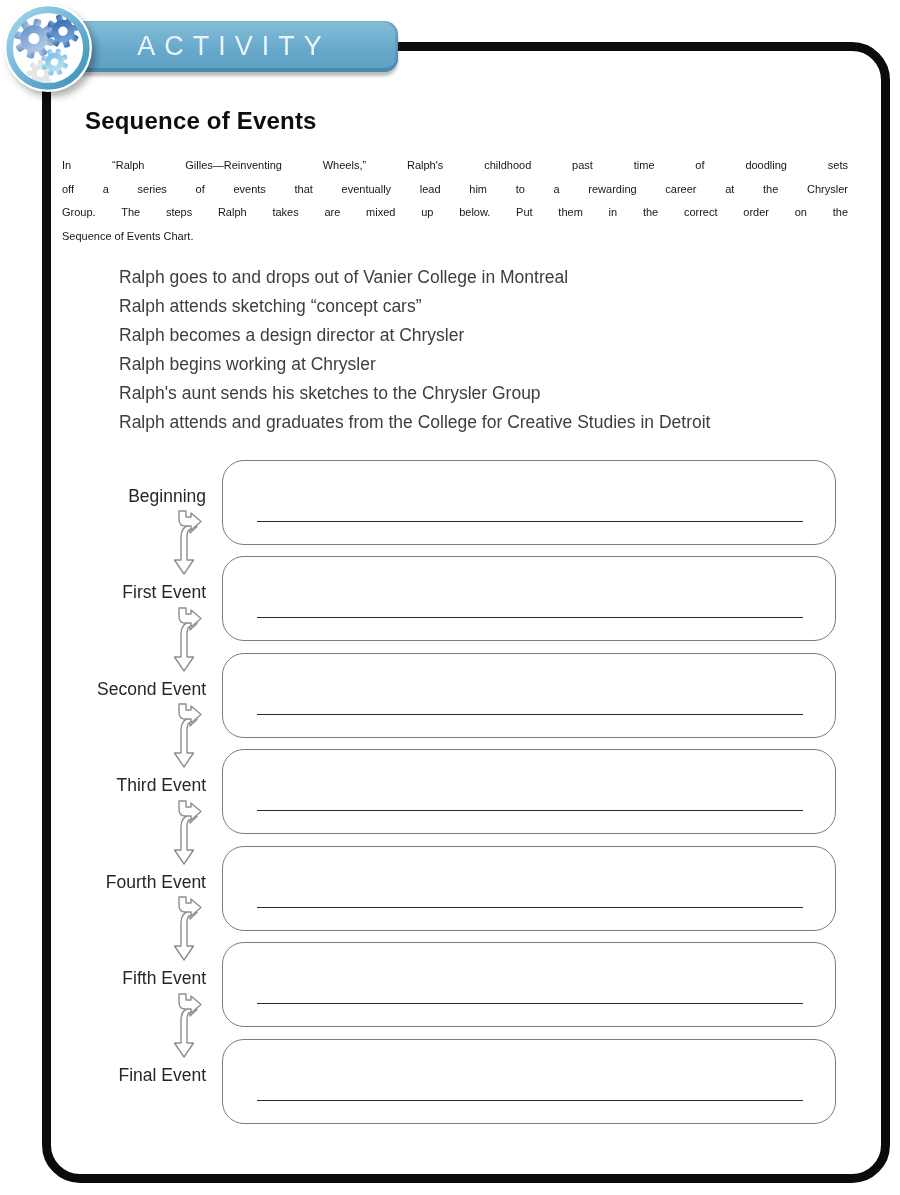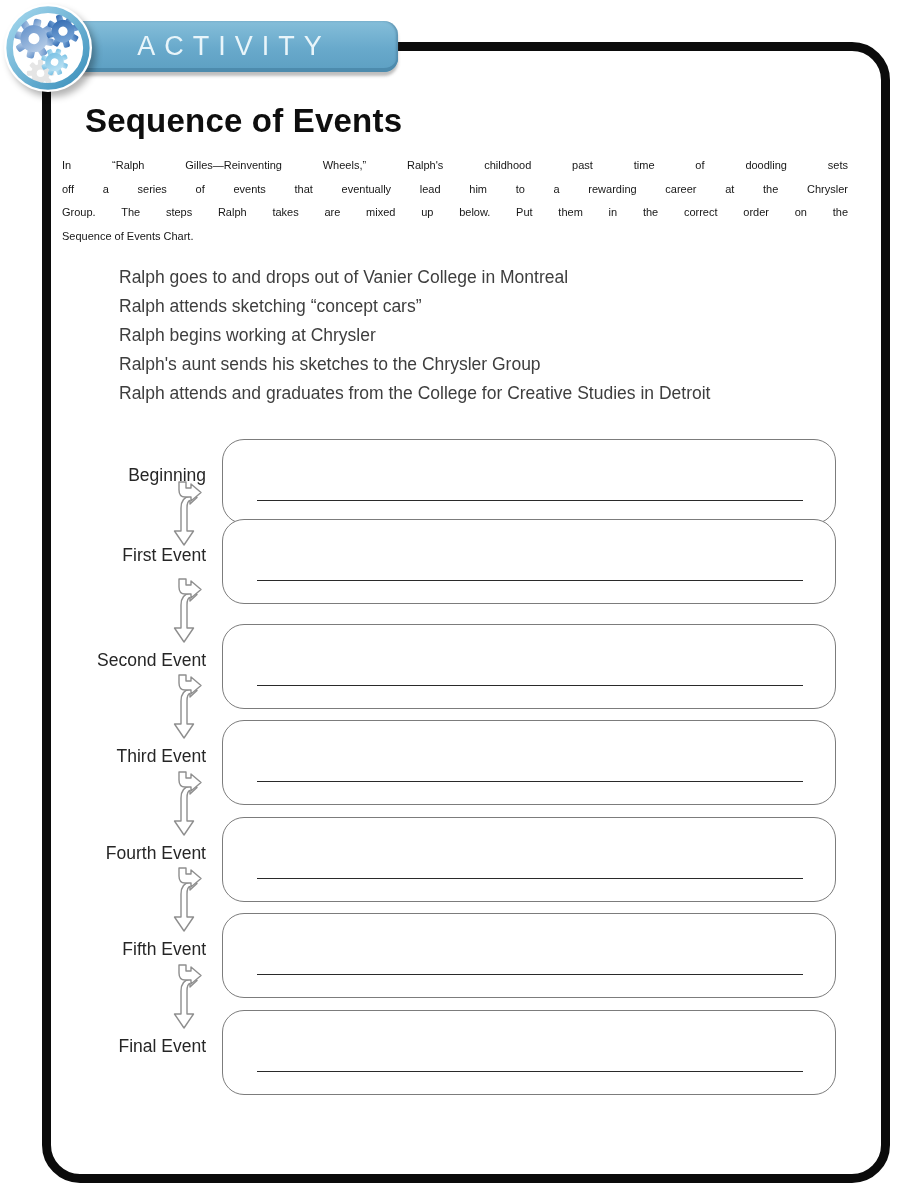--- a/index.html
+++ b/index.html
@@ -27,21 +27,21 @@
   }
   
   .logo{
     position:absolute;left:4px;top:4px;width:88px;height:88px;z-index:3;
     border-radius:50%;box-shadow:4px 5px 7px rgba(0,0,0,0.30);background:#fff;
   }
   .logo svg{display:block;width:88px;height:88px;}
   
   .content{position:absolute;left:62px;top:96px;width:786px;z-index:2;}
   .title{
-    margin:8px 0 0 23px;font-size:33px;line-height:34px;font-weight:bold;
+    margin:8px 0 0 23px;font-size:24px;line-height:34px;font-weight:bold;
     color:#0e0e0e;letter-spacing:0.2px;
   }
   .intro{margin-top:16px;color:#161616;font-size:11px;line-height:23.5px;font-weight:500;}
   .intro-line{text-align:justify;text-align-last:justify;}
   .intro-line:last-child{text-align-last:left;}
   .events{
     margin:15px 0 0 57px;padding:0;list-style:none;
     font-size:17.5px;line-height:29px;font-weight:300;color:#3e3e3e;
   }
   .events em{font-style:italic;}
@@ -125,35 +125,36 @@
     <div class="intro">
       <div class="intro-line">In “Ralph Gilles—Reinventing Wheels,” Ralph's childhood past time of doodling sets</div>
       <div class="intro-line">off a series of events that eventually lead him to a rewarding career at the Chrysler</div>
       <div class="intro-line">Group. The steps Ralph takes are mixed up below. Put them in the correct order on the</div>
       <div class="intro-line">Sequence of Events Chart.</div>
     </div>
 
     <ul class="events">
       <li><span>Ralph goes to and drops out of Vanier College in Montreal</span><em></em><span></span></li>
       <li><span>Ralph attends sketching “concept cars”</span><em></em><span></span></li>
+      <li><span>Ralph becomes a design director at Chrysler</span><em></em><span></span></li>
       <li><span>Ralph begins working at Chrysler</span><em></em><span></span></li>
       <li><span>Ralph's aunt sends his sketches to the Chrysler Group</span><em></em><span></span></li>
       <li><span>Ralph attends and graduates from the College for Creative Studies in Detroit</span><em></em><span></span></li>
     </ul>
 
     <div class="chart">
 
-      <div class="seq-row" style="top:8px">
+      <div class="seq-row" style="top:0px">
         <div class="row-label">Beginning</div>
         <div class="answer-box">
           <span class="answer-text"></span>
           <div class="answer-line"></div>
         </div>
       </div>
-      <div class="seq-row" style="top:88px">
+      <div class="seq-row" style="top:96px">
         <div class="row-label">First Event</div>
         <div class="answer-box">
           <span class="answer-text"></span>
           <div class="answer-line"></div>
         </div>
       </div>
       <div class="seq-row" style="top:193px">
         <div class="row-label">Second Event</div>
         <div class="answer-box">
           <span class="answer-text"></span>

